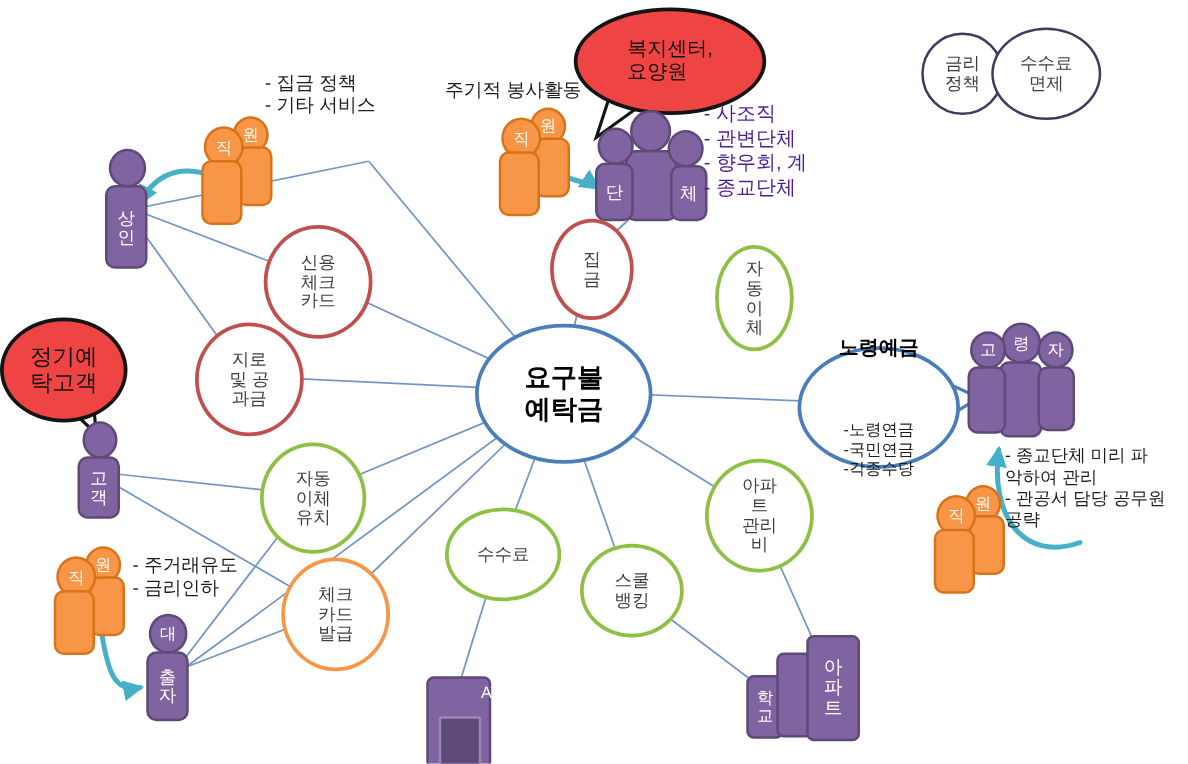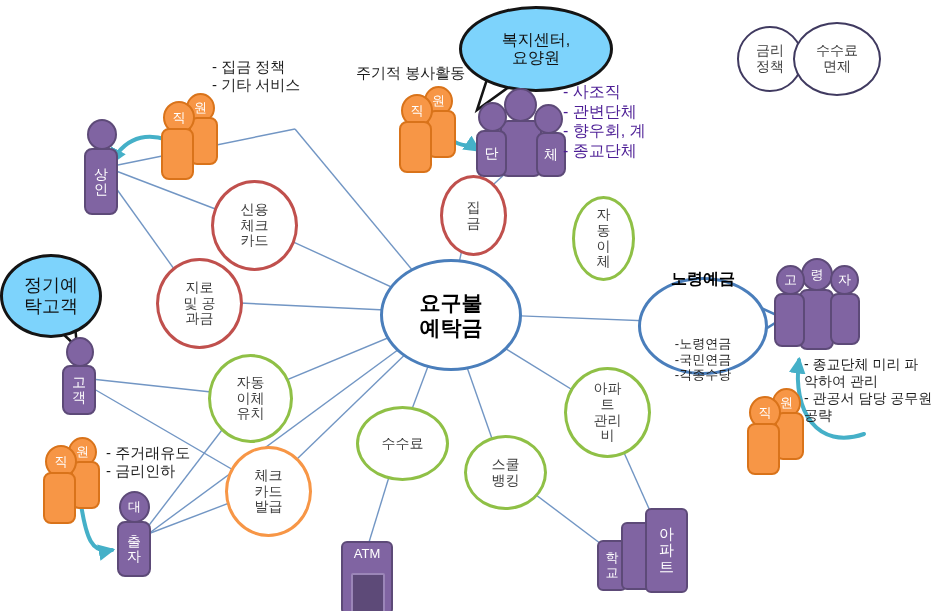--- a/index.html
+++ b/index.html
@@ -8,40 +8,40 @@
   svg.layer{position:absolute;left:0;top:0;}
   #edges{z-index:1;} #decor{z-index:2;}
   .node,.fig,.bld,.note{position:absolute;z-index:3;}
   .note{z-index:4;white-space:pre-line;line-height:1.22;color:#1c1c1c;}
   .circle{position:absolute;z-index:3;border-radius:50%;background:#fff;display:flex;
           align-items:center;justify-content:center;text-align:center;font-size:14px;
           line-height:1.12;white-space:pre-line;color:#3d3d3d;}
   .red{border:3px solid #c0504d;} .green{border:3px solid #8fc046;}
   .orange{border:3px solid #f79646;} .blue{border:3px solid #4a7ebb;}
   .navy{border:2.5px solid #403a60;}
-  .bubble{position:absolute;z-index:3;border-radius:50%;background:#7dd3fc;border:3px solid #141414;
-          display:flex;align-items:center;justify-content:center;text-align:center;
+  .bubble{position:absolute;z-index:3;border-radius:50%;background:#ef4444;border:3px solid #141414;
+          display:flex;align-items:center;justify-content:center;text-align:left;
           white-space:pre-line;line-height:1.15;color:#111;}
   .center-node{font-size:21px;font-weight:bold;color:#000;line-height:1.2;}
   .callout{border-radius:50%;background:#fff;display:flex;flex-direction:column;
            align-items:center;justify-content:center;text-align:left;line-height:1.18;}
   .callout .t{font-weight:bold;font-size:16px;color:#000;}
   .callout .i{font-size:13px;color:#1c1c1c;white-space:pre-line;margin-top:48px;}
   .head,.pbody{position:absolute;display:flex;align-items:center;justify-content:center;
           color:#fff;white-space:pre-line;text-align:center;}
   .head{border-radius:50%;font-size:13px;}
   .pbody{border-radius:8px;font-size:14px;line-height:1.05;}
   .purple{background:#8064a2;border:2px solid #5d4a78;}
   .orangefig{background:#f79646;border:2px solid #d9731a;}
   .bld{background:#8064a2;border:2.5px solid #5d4a78;border-radius:6px;color:#fff;
        display:flex;align-items:center;justify-content:center;white-space:pre-line;
        text-align:center;line-height:1.1;}
   .atm{background:#8064a2;border:2.5px solid #5d4a78;border-radius:6px;}
   .atm .atm-label{position:absolute;left:0;top:3px;width:100%;text-align:center;
-       color:#fff;font-size:13px;}
+       color:#fff;font-size:13px;padding-left:31px;}
   .atm .atm-screen{position:absolute;left:8px;top:30px;width:30px;height:36px;
        background:#5d4a78;border:2px solid #9b86b8;border-radius:2px;}
 </style>
 </head>
 <body>
 
 <div id="stage">
 
   <svg id="edges" class="layer" width="950" height="611">
     <g stroke="#7296c4" stroke-width="1.4">

